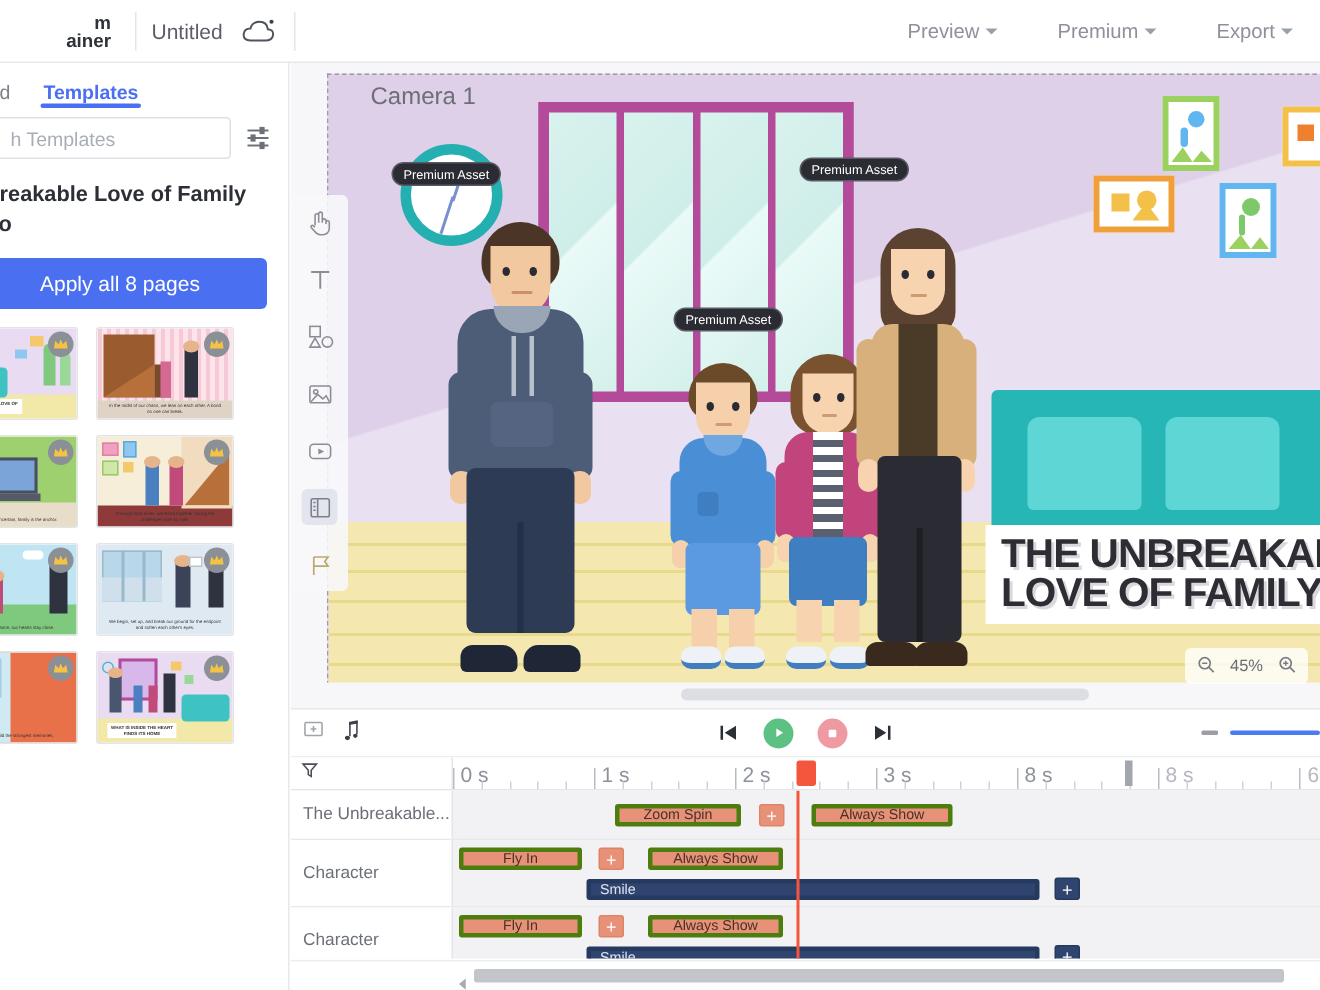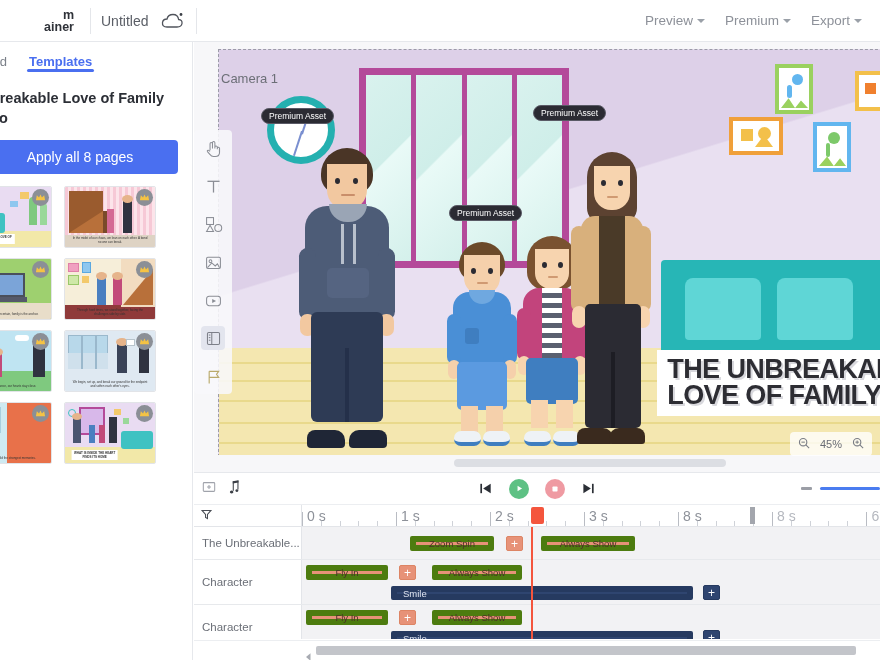--- a/index.html
+++ b/index.html
@@ -23,21 +23,21 @@
   }
   .hdr-div { width: 1px; height: 26px; background: #e4e6ea; margin: 0 10px; }
   .doc-title { font-size: 14px; color: #5a5e66; }
   .cloud-ico { margin-left: 12px; width: 26px; height: 22px; position: relative; }
   .hdr-menu { display: flex; align-items: center; gap: 14px; margin-left: 16px; }
   .menu-item { font-size: 13.5px; color: #8d9199; display: flex; align-items: center; gap: 4px; cursor: pointer; }
   .caret { display:inline-block; width:0;height:0;border-left:4px solid transparent;border-right:4px solid transparent;border-top:4.5px solid #9aa0a8; }
   .ham { width: 17px; height: 13px; display: flex; flex-direction: column; justify-content: space-between; cursor:pointer;}
   .ham i { display: block; height: 1.8px; background: #5f636b; border-radius: 1px; }
   .undo, .redo { width: 22px; height: 20px; cursor: pointer; }
-  .hdr-right { margin-left: auto; display: flex; gap: 20px; padding-right: 18px; }
+  .hdr-right { margin-left: auto; display: flex; gap: 40px; padding-right: 18px; }
 
   
   .sidebar {
     position: absolute; top: 42px; left: 0; width: 193px; height: 618px;
     background: #fff; border-right: 1px solid #e6e8ec; overflow: hidden;
   }
   .tabs { display: flex; gap: 18px; padding: 8px 0 0 0; margin-left: -16px; height: 32px; }
   .tab { font-size: 13px; color: #7b8089; padding: 4px 2px 8px; position: relative; cursor: pointer; }
   .tab.active { color: #4a6ff0; font-weight: bold; }
   .tab.active:after {
@@ -71,21 +71,21 @@
 
   
   .canvas-wrap {
     position: absolute; left: 194px; top: 42px; width: 686px; height: 430px;
     background: #f7f7f9; overflow: hidden;
   }
   .canvas {
     position: absolute; left: 24px; top: 7px; width: 680px; height: 408px;
     background: #e6dcef; border: 1.5px dashed #9b9ba8; overflow: hidden;
   }
-  .cam-label { position: absolute; left: 2px; top: 6px; font-size: 13px; color: #6c6f77; z-index: 20; margin-top: 15px; }
+  .cam-label { position: absolute; left: 28px; top: 6px; font-size: 16px; color: #6c6f77; z-index: 20; }
   .wall-shade { position:absolute; left:0; top:0; width:100%; height:100%;
      background: linear-gradient(163deg, #ddd0e8 0%, #ddd0e8 40%, #e9e0f1 40.3%, #e9e0f1 100%); }
   .floor { position:absolute; left:0; bottom:0; width:100%; height:108px; background: #f4e7b0; }
   .floor .plank { position:absolute; left:0; width:100%; height:1.5px; background:#e9d98c; }
   .window {
     position:absolute; left:140px; top:18px; width:210px; height:200px;
     background:#b44a9a; border:7px solid #b44a9a;
     display:flex; gap:5px;
   }
   .pane { flex:1; background: linear-gradient(135deg,#d9f2ee 0%, #cfeee9 45%, #e9faf7 46%, #d4f0eb 100%); }
@@ -155,21 +155,21 @@
   .track.tall { height:45px; }
   .tname {
     position:absolute; left:0; top:0; width:108px; height:100%; background:#fff;
     border-right:1px solid #e3e5e9; display:flex; align-items:center; padding-left:8px;
     font-size:11.5px; color:#6b6f77; z-index:10;
   }
   .lane { position:absolute; left:108px; right:0; top:0; height:100%; }
   .clip {
     position:absolute; height:15px; border-radius:2px; background:#e79278;
     color:#4a3027; font-size:9.5px; display:flex; align-items:center; justify-content:center;
-    border:6px solid #4d7c0f; cursor:pointer; white-space:nowrap;
+    border:3px solid #4d7c0f; cursor:pointer; white-space:nowrap;
   }
   .clip.blue { background:#2f4570; border-color:#263a60; color:#dfe4ef; justify-content:flex-start; padding-left:6px; height:14px;}
   .plus {
     position:absolute; width:17px; height:15px; background:#e79278; border:1px solid #dd8464;
     border-radius:2px; color:#fff; font-size:12px; display:flex; align-items:center; justify-content:center;
     cursor:pointer; line-height:1;
   }
   .plus.blue { background:#2f4570; border-color:#263a60; }
   .playhead-line { position:absolute; top:0; bottom:0; width:1.5px; background:#f4553d; z-index:20; }
   .tl-bottom { position:absolute; left:0; bottom:0; width:686px; height:20px; background:#fff; border-top:1px solid #eceef1; }
@@ -208,20 +208,35 @@
         <span>Export</span>
         <span class="caret"></span>
       </div>
     </div>
   </div>
 
   <div class="sidebar">
     <div class="tabs">
       <div class="tab">sed</div>
       <div class="tab active">Templates</div>
+    </div>
+    <div class="search-row">
+      <div class="search-box">h Templates</div>
+      <div class="filter-ico">
+        <svg viewBox="0 0 20 20" width="20" height="20">
+          <g stroke="#6c7078" stroke-width="1.3">
+            <line x1="3" y1="5" x2="17" y2="5"></line>
+              <line x1="3" y1="10" x2="17" y2="10"></line>
+              <line x1="3" y1="15" x2="17" y2="15"></line>
+          </g>
+          <rect x="11" y="2.6" width="3.4" height="4.8" fill="#6c7078"></rect>
+          <rect x="5" y="7.6" width="3.4" height="4.8" fill="#6c7078"></rect>
+          <rect x="11" y="12.6" width="3.4" height="4.8" fill="#6c7078"></rect>
+        </svg>
+      </div>
     </div>
     <div class="tpl-title">nbreakable Love of Family
 deo</div>
     <button class="apply-btn">Apply all 8 pages</button>
 
     <div class="thumbs">
 
       <div class="thumb">
         <div style="position:absolute;inset:0;background:#e9dcf2"></div>
         <div style="position:absolute;left:0;bottom:0;width:100%;height:16px;background:#f2e8a8"></div>

